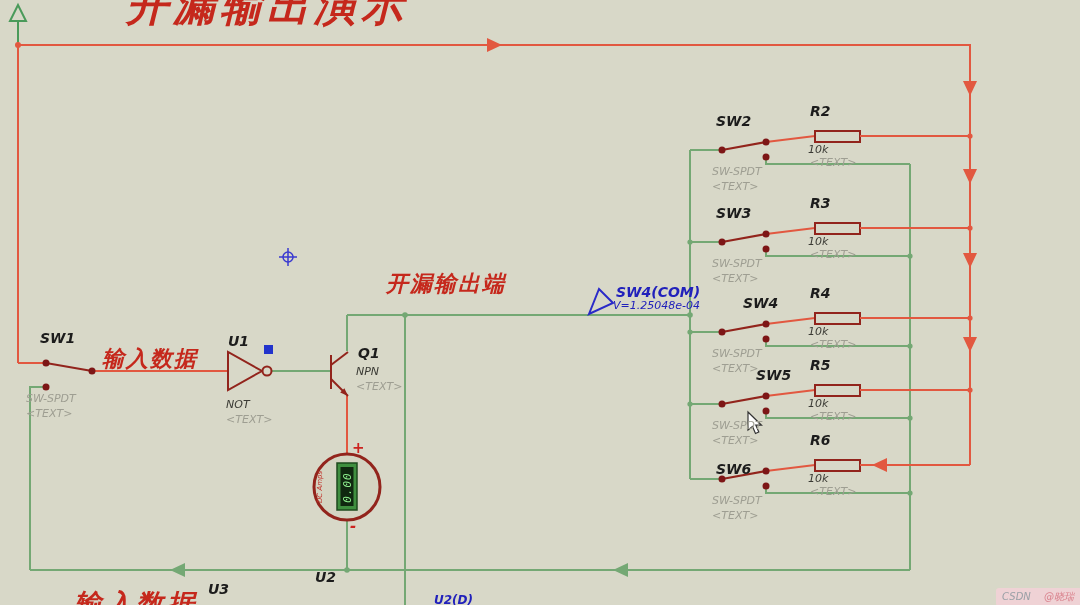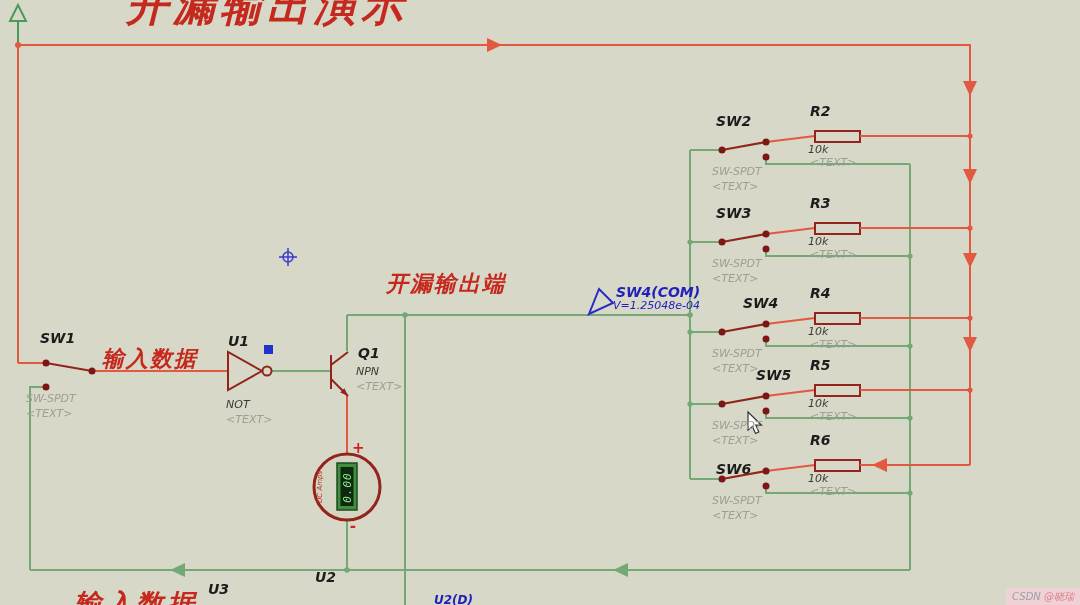--- a/index.html
+++ b/index.html
@@ -19,21 +19,21 @@
            color:#c5281c; letter-spacing:4px; white-space:nowrap; }
   .lcd { position:absolute; left:327px; top:481px; width:40px; text-align:center;
          transform:rotate(-90deg); font-family:"DejaVu Sans Mono",monospace;
          font-size:11px; color:#8ef08e; letter-spacing:1px; }
   .meter-unit { position:absolute; left:300px; top:483px; width:40px; text-align:center;
          transform:rotate(-90deg); font-size:7px; color:#c03028; }
   .pm { position:absolute; font-size:15px; font-weight:bold; color:#cc2420; }
   .watermark { position:absolute; right:0; top:588px; padding:2px 6px;
          background:rgba(242,210,214,0.9); border-radius:3px 0 0 3px; font-size:10px; }
   .wm-site { color:#9aa0a6;margin-top:36px; }
-  .wm-user { color:#d9808c; }
+  .wm-user { color:#d9808c;margin-left:10px; }
   
   .wr { stroke:#e25840; stroke-width:2; fill:none; }
   .wg { stroke:#74a874; stroke-width:2; fill:none; }
   .cw { stroke:#92241c; stroke-width:2; fill:none; }
   .comp-fill { fill:#d8d8c8; stroke:#92241c; stroke-width:2; }
   .dot { fill:#7d1616; }
   .jr  { fill:#e25840; }
   .jg  { fill:#74a874; }
   .ar  { fill:#e25840; }
   .ag  { fill:#74a874; }

